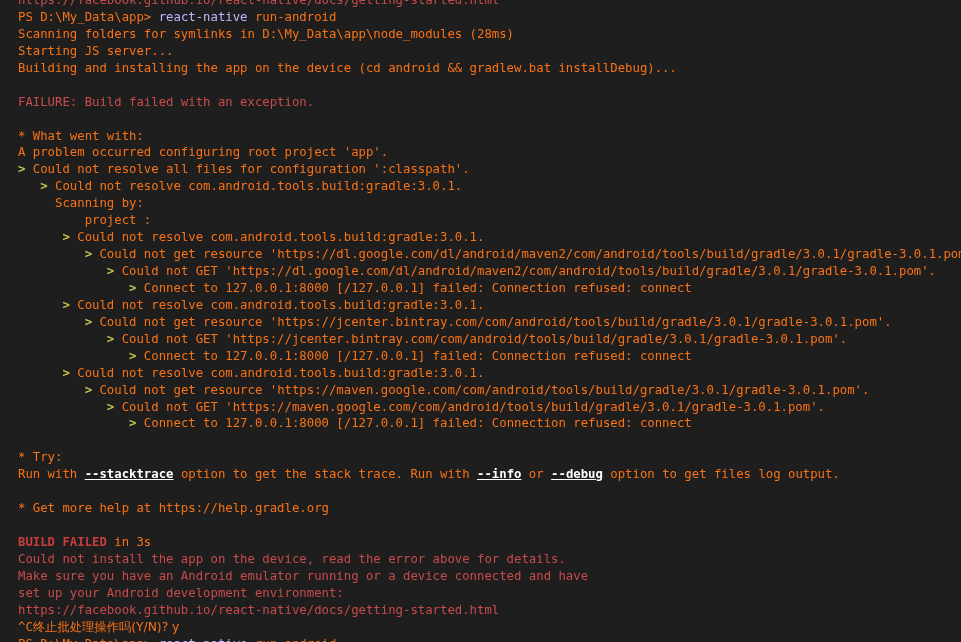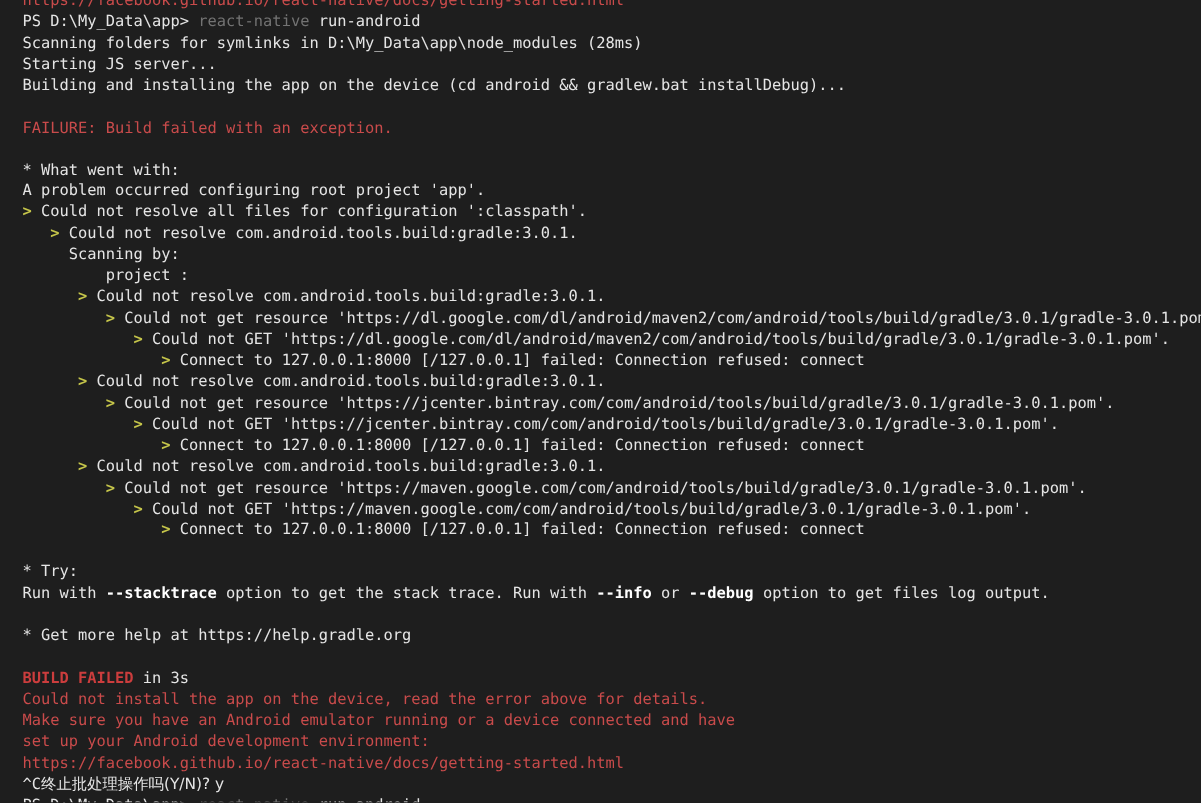--- a/index.html
+++ b/index.html
@@ -32,25 +32,25 @@
     top: -8px;
     width: 943px;
   }
   .line {
     white-space: pre;
     height: 16.95px;
     font-family: "DejaVu Sans Mono", "Liberation Mono", monospace;
   }
   .line.blank { color: transparent; }
   .seg { white-space: pre; }
-  .c-white   { color: #e5e5e5; }
-  .c-bright  { color: #ffffff; font-weight: bold; }
+  .c-white   { color: #f97316; }
+  .c-bright  { color: #ffffff; font-weight: bold; text-decoration: underline; }
   .c-red     { color: #c94b4b; }
   .c-redb    { color: #cc3d3d; font-weight: bold; }
-  .c-yellow  { color: #737373; }
+  .c-yellow  { color: #c4b5fd; }
   .c-olive   { color: #c5c54a; font-weight: bold; }
   .cjk { font-family: "DejaVu Sans", sans-serif; }
 </style>
 </head>
 <body>
 
 <div id="terminal">
   <div class="scrollback" id="scrollback">
       <div class="line" id="line-0-url-clipped"><span class="seg c-red">https://facebook.github.io/react-native/docs/getting-started.html</span></div>
       <div class="line" id="line-1-prompt"><span class="seg c-white">PS D:\My_Data\app&gt; </span><span class="seg c-yellow">react-native</span><span class="seg c-white"> run-android</span></div>

